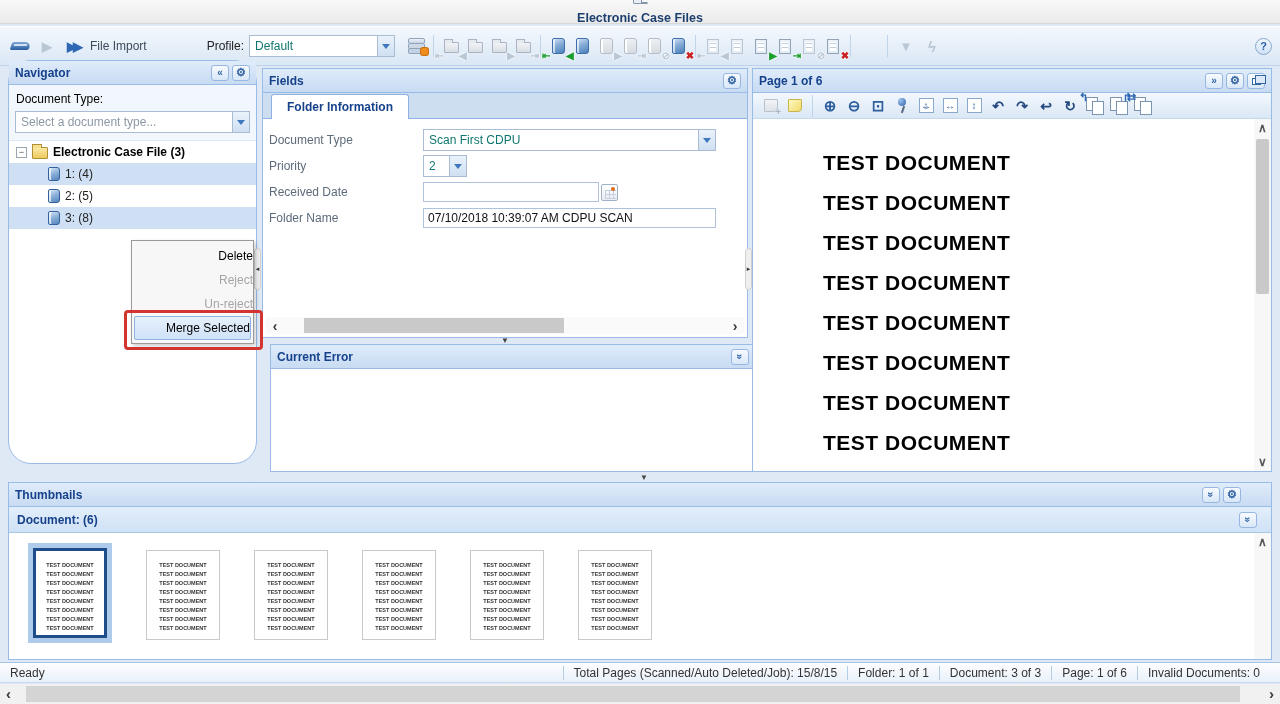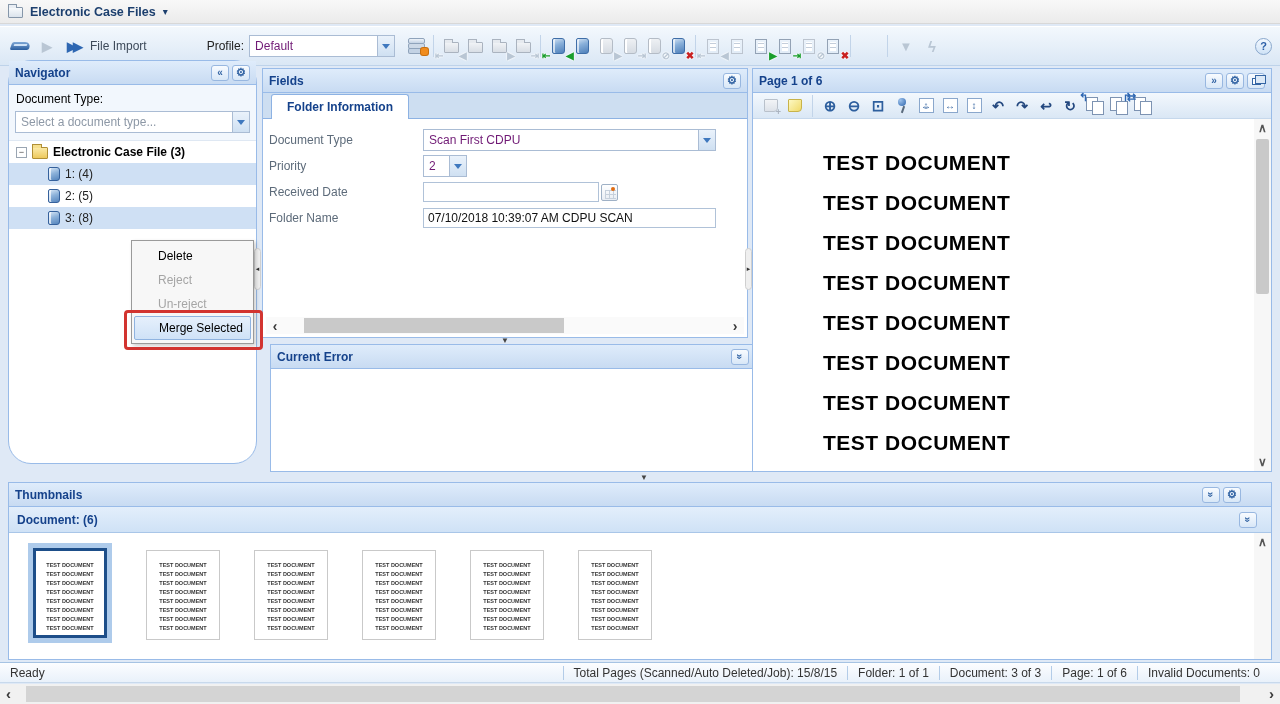--- a/index.html
+++ b/index.html
@@ -5,21 +5,21 @@
   * { box-sizing: border-box; }
   html,body { margin:0; padding:0; }
   body {
     width:1280px; height:704px; position:relative; overflow:hidden;
     font-family:"Liberation Sans", sans-serif; font-size:12px;
     background:#dfe9f6; color:#222;
   }
   
   .titlebar { position:absolute; left:0; top:0; width:1280px; height:24px;
     background:linear-gradient(#f8f8f8,#ebebeb); border-bottom:1px solid #d8d8d8;
-    display:flex; align-items:center; gap:7px; padding:0 8px; }
+    display:flex; align-items:center; gap:7px; padding:0 8px;flex-direction:column; }
   .title-text { font-weight:bold; color:#1c3f6e; font-size:12.5px; }
   .title-caret { color:#1c3f6e; font-size:10px; }
   .ico-folder { width:15px; height:11px; position:relative; border-radius:1px; margin-top:2px;
     background:linear-gradient(#f7fafc,#dbe3ec); border:1px solid #8596a9; }
   .ico-folder::before { content:""; position:absolute; top:-4px; left:-1px; width:7px; height:3px;
     background:#e9eef4; border:1px solid #8596a9; border-bottom:none; border-radius:1px 1px 0 0; }
   
   .toolbar { position:absolute; left:0; top:26px; width:1280px; height:40px;
     background:linear-gradient(#f3f8fd,#dae7f5); border-top:1px solid #ffffff;
     border-bottom:1px solid #bed3ea; display:flex; align-items:center; padding:0 8px; }
@@ -30,21 +30,21 @@
   .c-blue { color:#2e67b2; } .c-gray { color:#b9c6d4; } .c-green { color:#1a9e2c; } .c-red { color:#c92121; }
   .ico-scan { width:24px; height:14px; position:relative; }
   .ico-scan::before { content:""; position:absolute; left:2px; top:3px; width:19px; height:8px;
     background:linear-gradient(#7fa8d6,#2a5d9e); border-radius:2px 7px 2px 2px; transform:skewX(-20deg); }
   .ico-scan::after { content:""; position:absolute; left:5px; top:5px; width:13px; height:2px;
     background:#cfe2f6; transform:skewX(-20deg); }
   .ff { letter-spacing:-4px; font-size:13px; }
   .lbl-tool { color:#3d4a5a; margin:0 4px; }
   .profile-group { display:flex; align-items:center; gap:5px; margin-left:56px; }
   .select { height:22px; background:#fff; border:1px solid #aabcd4; display:flex; align-items:stretch; }
-  .select .sel-text { padding:3px 5px 0 5px; color:#701a75; white-space:nowrap; overflow:hidden; flex:1; }
+  .select .sel-text { padding:3px 5px 0 5px; color:#0f766e; white-space:nowrap; overflow:hidden; flex:1; }
   .dd-trigger { width:17px; flex:none; background:linear-gradient(#eaf2fb,#cfe0f2);
     border-left:1px solid #aabcd4; display:flex; align-items:center; justify-content:center; }
   .dd-trigger::after { content:""; width:0; height:0; border:4px solid transparent;
     border-top:5px solid #3f78be; margin-top:5px; }
   .ico-stack { width:22px; height:18px; position:relative; margin-left:6px; }
   .ico-stack::before { content:""; position:absolute; left:2px; top:1px; width:15px; height:4px;
     background:linear-gradient(#eef3f9,#c3d2e4); border:1px solid #8fa3bb; border-radius:2px;
     box-shadow:0 5px 0 -1px #cdd9e7, 0 5px 0 0 #8fa3bb, 0 10px 0 -1px #c3d2e4, 0 10px 0 0 #8fa3bb; }
   .ico-stack::after { content:""; position:absolute; right:0; bottom:0; width:7px; height:7px;
     background:#f08c1e; border-radius:2px; box-shadow:0 0 0 1px #c96f0e; }
@@ -95,21 +95,21 @@
   .ico-yfolder { width:16px; height:12px; position:relative; border:1px solid #b08f35; border-radius:1px;
     background:linear-gradient(#fbe9a6,#edc95d); flex:none; margin-top:2px; }
   .ico-yfolder::before { content:""; position:absolute; top:-4px; left:-1px; width:8px; height:3px;
     background:#f6df8d; border:1px solid #b08f35; border-bottom:none; }
   .ico-book-sm { width:12px; height:14px; border:1px solid #35619c; border-radius:2px 3px 3px 2px; flex:none;
     background:linear-gradient(160deg,#d7e6f5 0%,#8db2da 45%,#5585bd 100%);
     box-shadow:inset 2px 0 0 rgba(255,255,255,.7); }
   
   .ctx-menu { position:absolute; left:122px; top:179px; width:123px;
     background:#f7f7f7; border:1px solid #9a9a9a; box-shadow:2px 2px 4px rgba(0,0,0,.2);
-    padding:3px 0; z-index:20; }
+    padding:3px 0; z-index:20;text-align:right; }
   .ctx-item { height:24px; line-height:24px; padding-left:26px; color:#000; }
   .ctx-item.disabled { color:#a5a5a5; }
   .ctx-item.hl { margin:0 2px; padding-left:24px; background:linear-gradient(#e6f0fc,#cfe2f7);
     border:1px solid #8fb3e0; border-radius:2px; line-height:22px; height:24px; }
   .red-annot { position:absolute; left:-8px; top:69px; width:139px; height:40px;
     border:3px solid #d23430; border-radius:4px; z-index:30; pointer-events:none; }
   
   .tabstrip { height:26px; background:#cddef1; border-bottom:1px solid #8db2e3;
     display:flex; align-items:center; padding-left:8px; }
   .tab { height:25px; padding:0 15px; background:#fff; border:1px solid #8db2e3; border-bottom:none;

